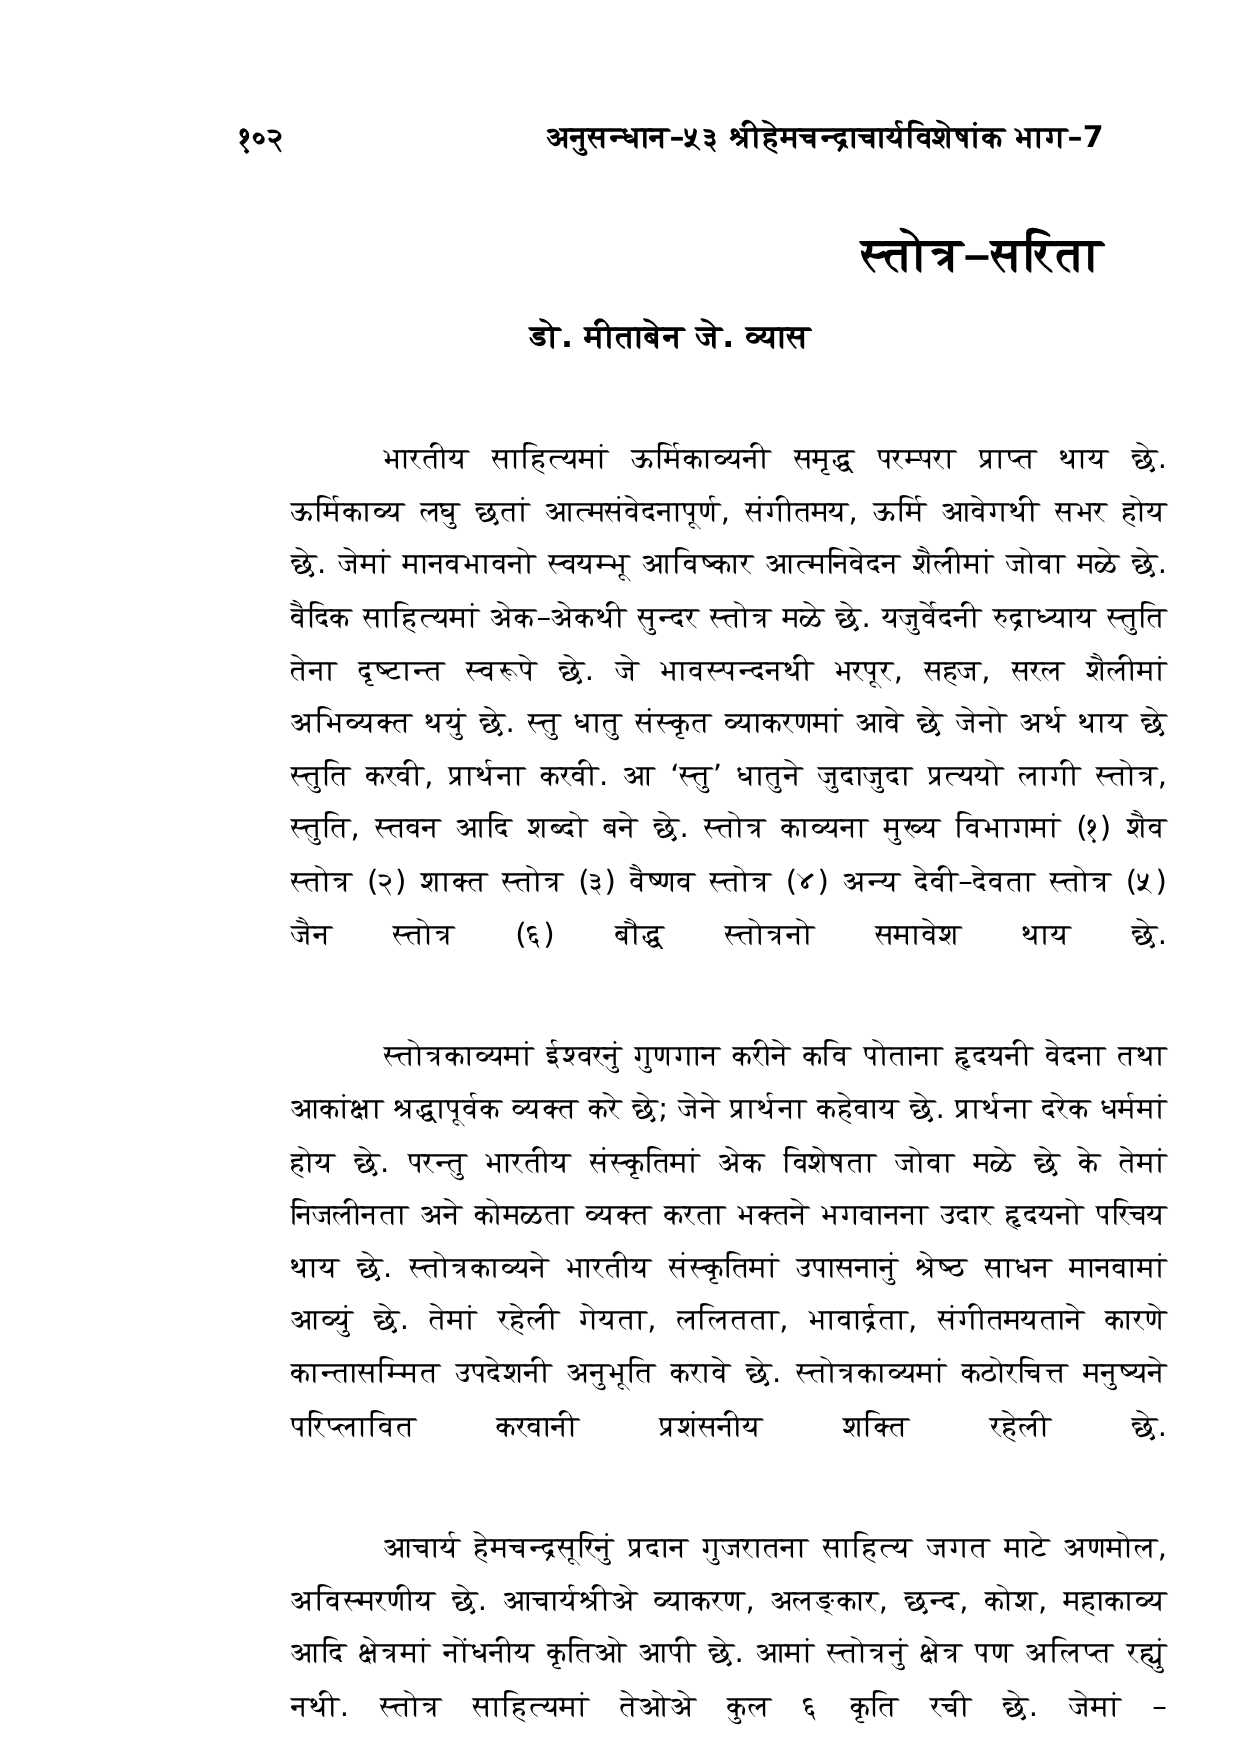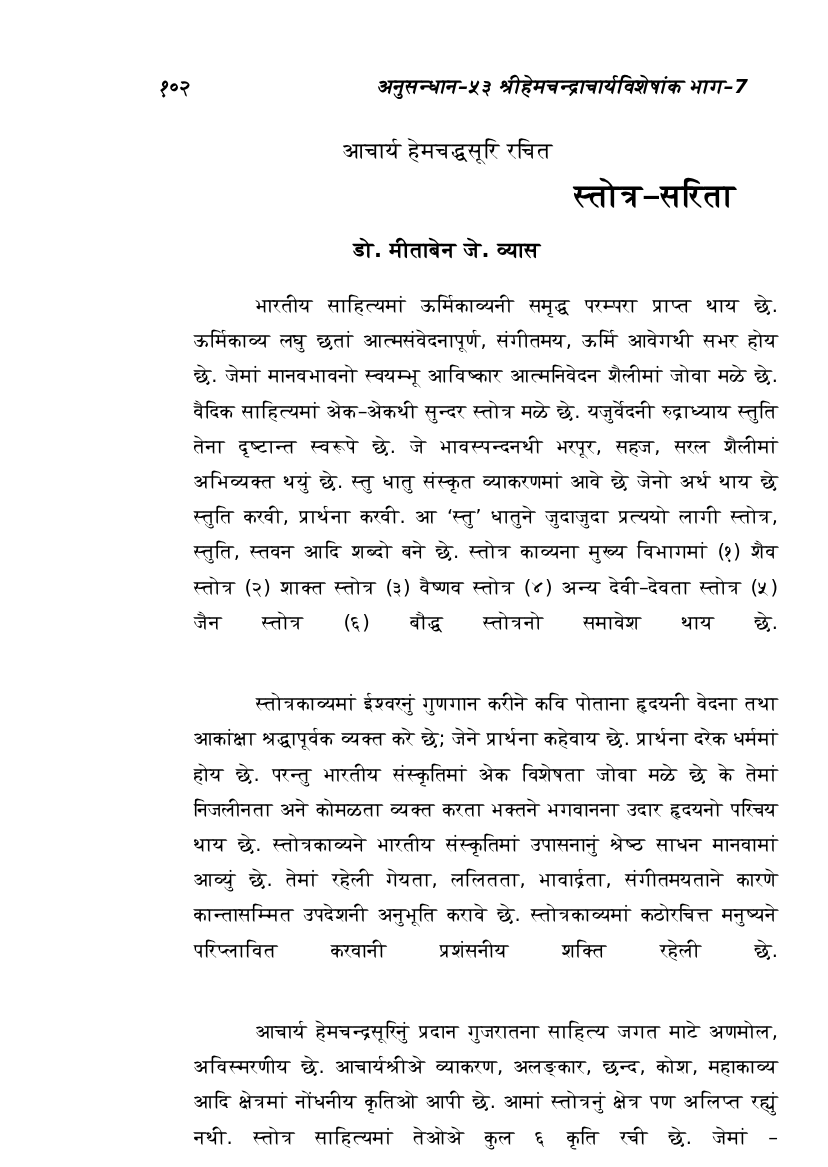--- a/index.html
+++ b/index.html
@@ -18,26 +18,25 @@
     background: #ffffff;
     box-sizing: border-box;
     overflow: hidden;
   }
 
   
   .runhead {
     position: absolute;
     top: 74px;
     left: 160px;
-    right: 80px;
+    right: 92px;
     height: 34px;
     display: flex;
-    align-items: flex-start;
+    align-items: center;
     justify-content: space-between;
-    font-style: italic;
   }
   .folio {
     font-family: "DejaVu Sans", sans-serif;
     font-size: 20px;
     font-weight: 700;
     letter-spacing: 0.5px;
     white-space: nowrap;
   }
   .runhead-title {
     font-family: "DejaVu Sans", sans-serif;
@@ -115,21 +114,20 @@
 <body>
 
 <div class="page">
 
   <div class="runhead">
     <div class="folio">१०२</div>
     <div class="runhead-title">अनुसन्धान–५३  श्रीहेमचन्द्राचार्यविशेषांक  भाग–7</div>
   </div>
 
   <div class="titleblock">
-    <div class="kicker">आचार्य हेमचद्धसूरि रचित</div>
     <div class="maintitle">स्तोत्र–सरिता</div>
     <div class="byline">डो. मीताबेन जे. व्यास</div>
   </div>
 
   <div class="body">
     <p class="para indent">भारतीय साहित्यमां ऊर्मिकाव्यनी समृद्ध परम्परा प्राप्त थाय छे. ऊर्मिकाव्य लघु छतां आत्मसंवेदनापूर्ण, संगीतमय, ऊर्मि आवेगथी सभर होय छे. जेमां मानवभावनो स्वयम्भू आविष्कार आत्मनिवेदन शैलीमां जोवा मळे छे. वैदिक साहित्यमां अेक–अेकथी सुन्दर स्तोत्र मळे छे. यजुर्वेदनी रुद्राध्याय स्तुति तेना दृष्टान्त स्वरूपे छे. जे भावस्पन्दनथी भरपूर, सहज, सरल शैलीमां अभिव्यक्त थयुं छे. स्तु धातु संस्कृत व्याकरणमां आवे छे जेनो अर्थ थाय छे स्तुति करवी, प्रार्थना करवी. आ ‘स्तु’ धातुने जुदाजुदा प्रत्ययो लागी स्तोत्र, स्तुति, स्तवन आदि शब्दो बने छे. स्तोत्र काव्यना मुख्य विभागमां (१) शैव स्तोत्र (२) शाक्त स्तोत्र (३) वैष्णव स्तोत्र (४) अन्य देवी–देवता स्तोत्र (५) जैन स्तोत्र (६) बौद्ध स्तोत्रनो समावेश थाय छे.</p>
     <p class="para indent">स्तोत्रकाव्यमां ईश्वरनुं गुणगान करीने कवि पोताना हृदयनी वेदना तथा आकांक्षा श्रद्धापूर्वक व्यक्त करे छे; जेने प्रार्थना कहेवाय छे. प्रार्थना दरेक धर्ममां होय छे. परन्तु भारतीय संस्कृतिमां अेक विशेषता जोवा मळे छे के तेमां निजलीनता अने कोमळता व्यक्त करता भक्तने भगवानना उदार हृदयनो परिचय थाय छे. स्तोत्रकाव्यने भारतीय संस्कृतिमां उपासनानुं श्रेष्ठ साधन मानवामां आव्युं छे. तेमां रहेली गेयता, ललितता, भावार्द्रता, संगीतमयताने कारणे कान्तासम्मित उपदेशनी अनुभूति करावे छे. स्तोत्रकाव्यमां कठोरचित्त मनुष्यने परिप्लावित करवानी प्रशंसनीय शक्ति रहेली छे.</p>
     <p class="para indent">आचार्य हेमचन्द्रसूरिनुं प्रदान गुजरातना साहित्य जगत माटे अणमोल, अविस्मरणीय छे. आचार्यश्रीअे व्याकरण, अलङ्कार, छन्द, कोश, महाकाव्य आदि क्षेत्रमां नोंधनीय कृतिओ आपी छे. आमां स्तोत्रनुं क्षेत्र पण अलिप्त रह्युं नथी. स्तोत्र साहित्यमां तेओअे कुल ६ कृति रची छे. जेमां –</p>
 
   </div>

